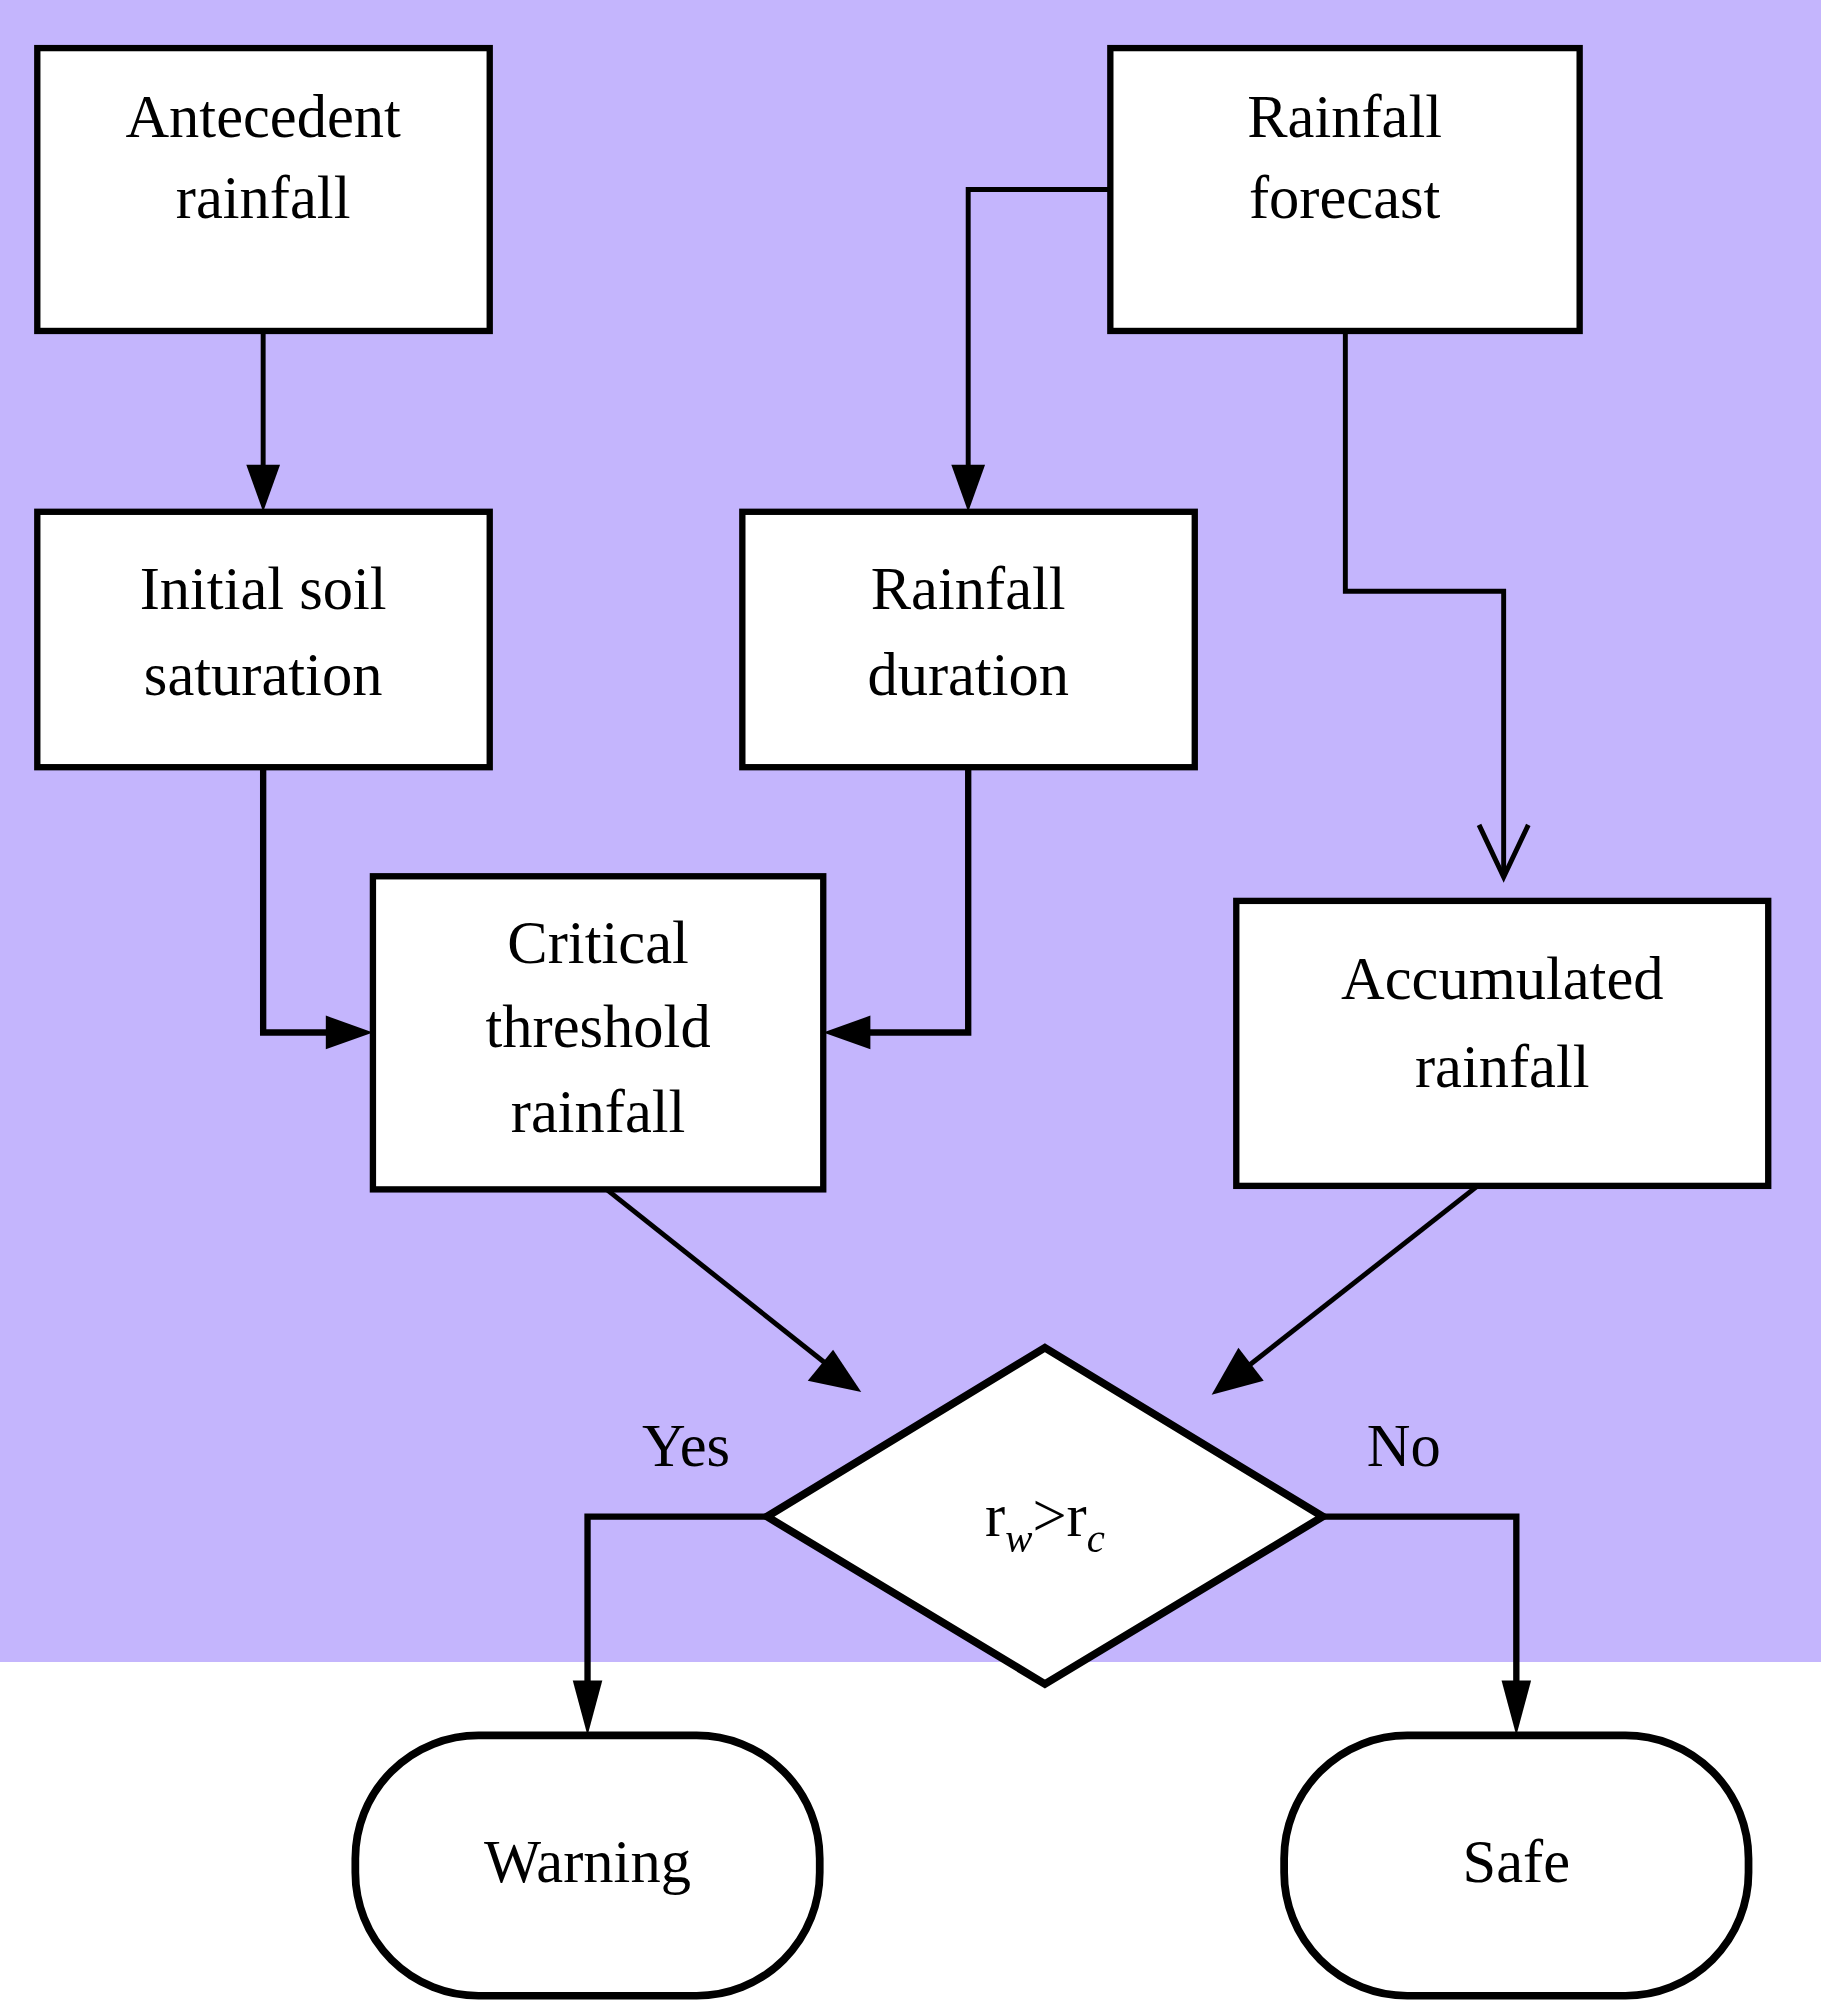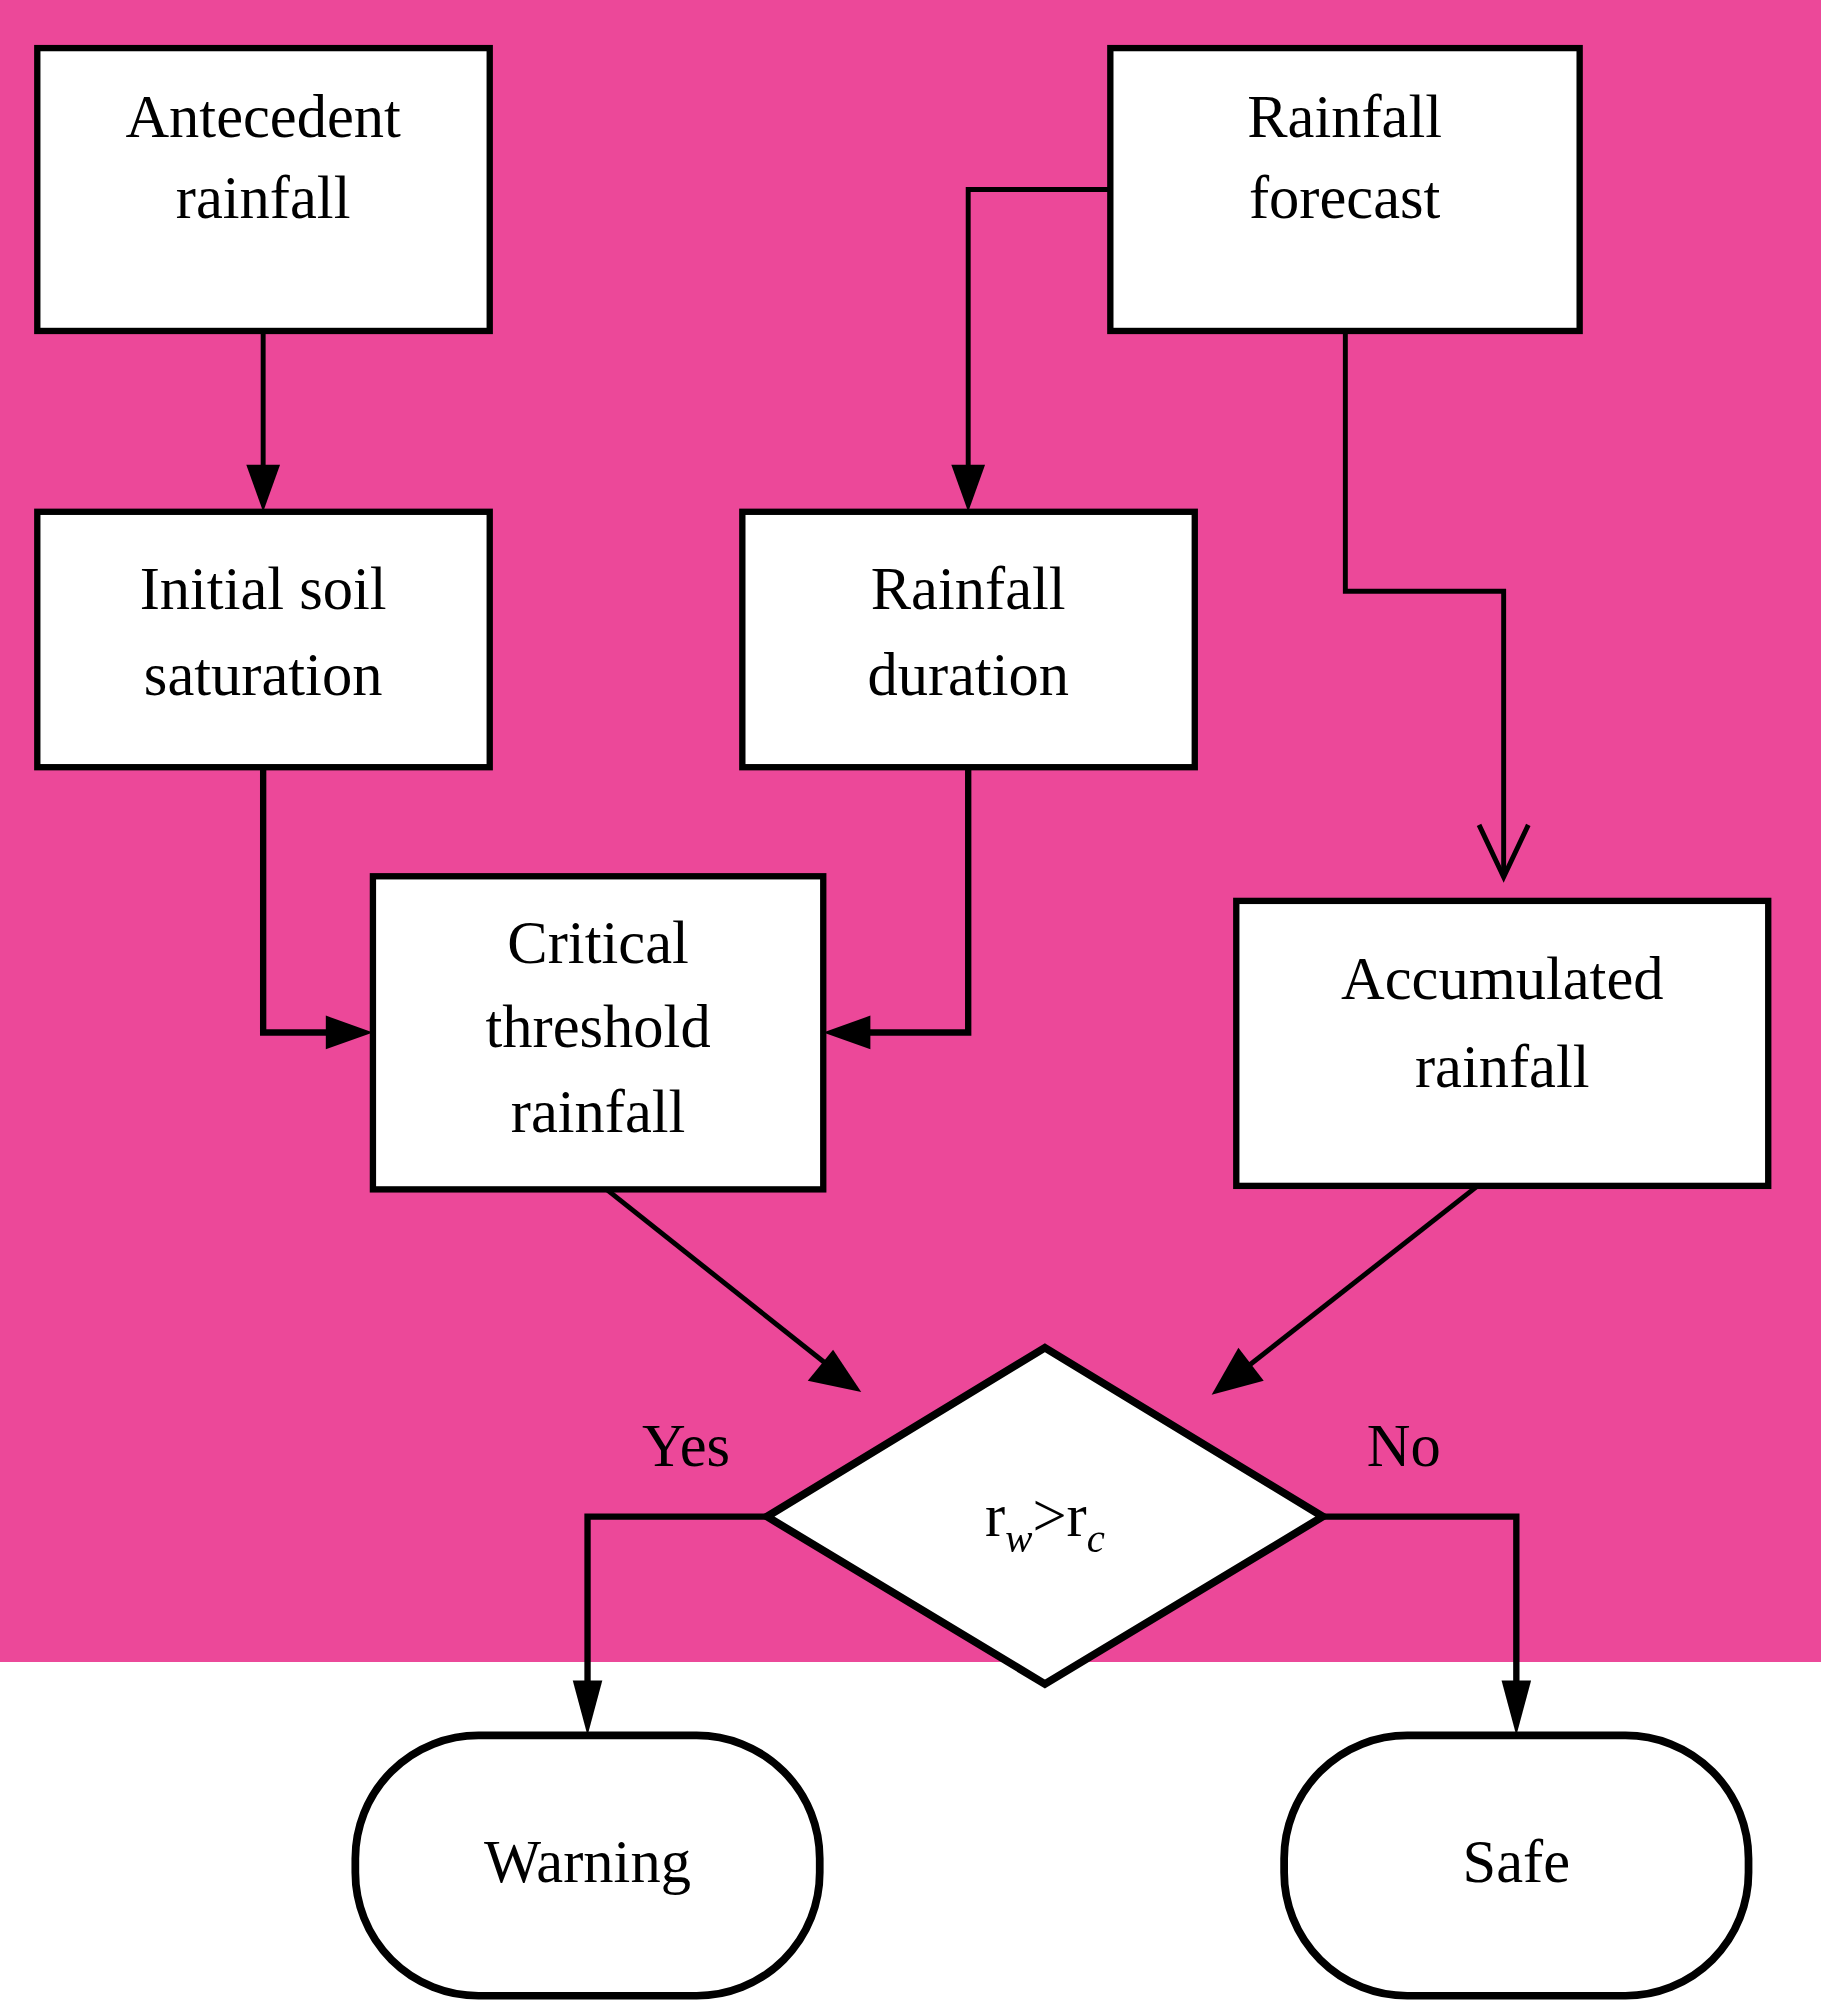--- a/index.html
+++ b/index.html
@@ -10,21 +10,21 @@
   body {
     width: 1821px;
     height: 2015px;
     overflow: hidden;
     font-family: "Liberation Serif", "DejaVu Serif", serif;
   }
   #flowchart-root {
     position: relative;
     width: 1821px;
     height: 1662px;
-    background: #ec4899;
+    background: #c4b5fd;
   }
   svg#flow-svg {
     display: block;
     width: 1821px;
     height: 2015px;
   }
   .node-shape {
     fill: #ffffff;
     stroke: #000000;
     stroke-width: 9;

